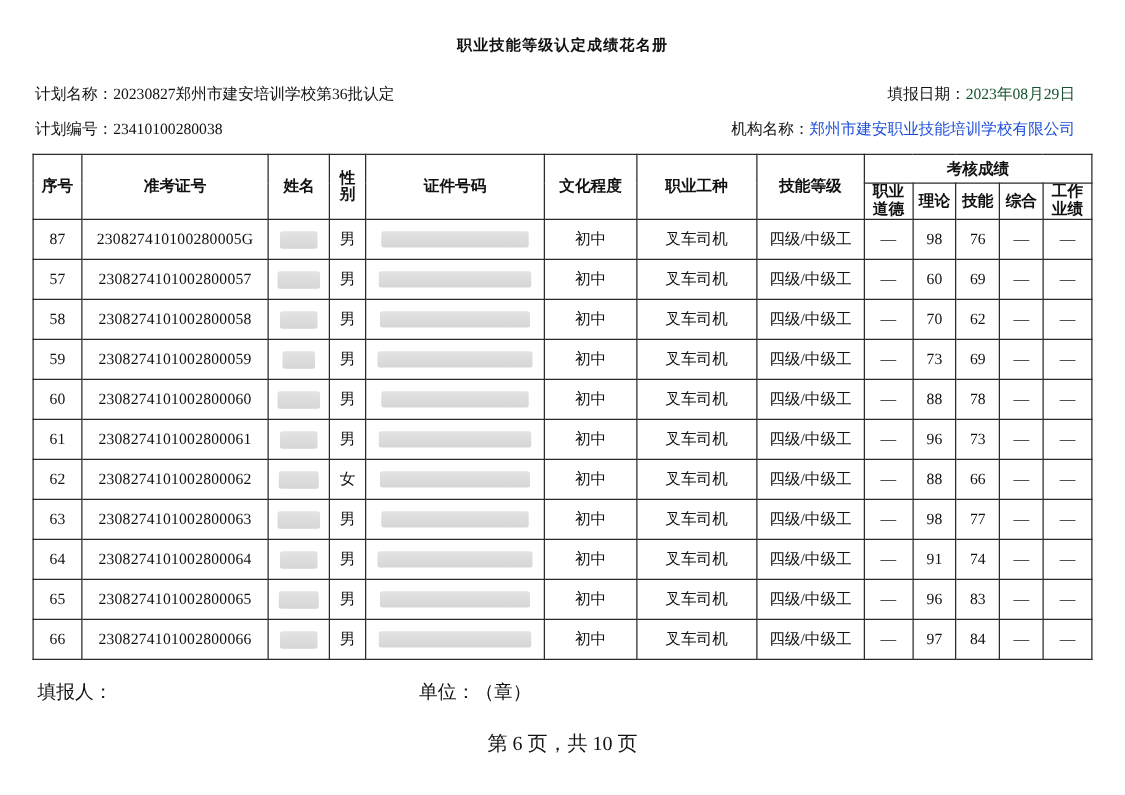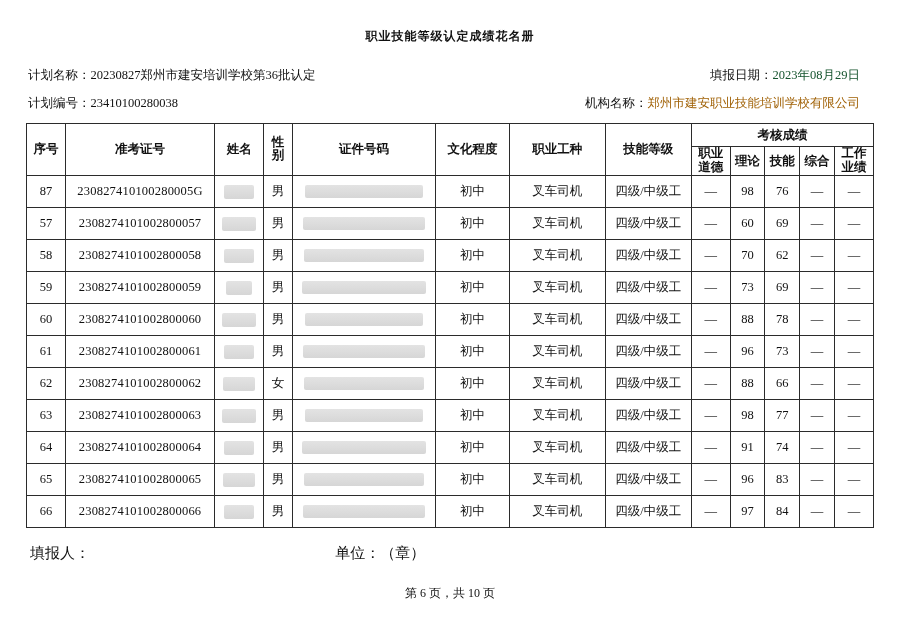--- a/index.html
+++ b/index.html
@@ -40,21 +40,21 @@
     padding: 0 2px;
   }
   .meta-left, .meta-right {
     white-space: nowrap;
   }
   .meta-right {
     padding-right: 12px;
   }
   .meta-label { color: #111; }
   .meta-value { color: #111; }
-  .meta-right .meta-value { color: #a16207; }
+  .meta-right .meta-value { color: #1d4ed8; }
   .meta-right.plain .meta-value { color: #14532d; }
 
   table.register {
     width: 100%;
     border-collapse: collapse;
     table-layout: fixed;
     font-size: 12px;
     margin-top: 4px;
   }
   table.register th, table.register td {
@@ -121,21 +121,21 @@
     font-size: 15px;
     margin-top: 16px;
     padding: 0 4px;
   }
   .footer-row .f1 { width: 33%; }
   .footer-row .f2 { width: 37%; }
   .footer-row .f3 { width: 30%; text-align: left; padding-left: 28px; }
 
   .page-num {
     text-align: center;
-    font-size: 12px;
+    font-size: 16px;
     margin-top: 22px;
     color: #111;
   }
 </style>
 </head>
 <body>
 
 <div class="page">
 
   <div class="doc-title">职业技能等级认定成绩花名册</div>

